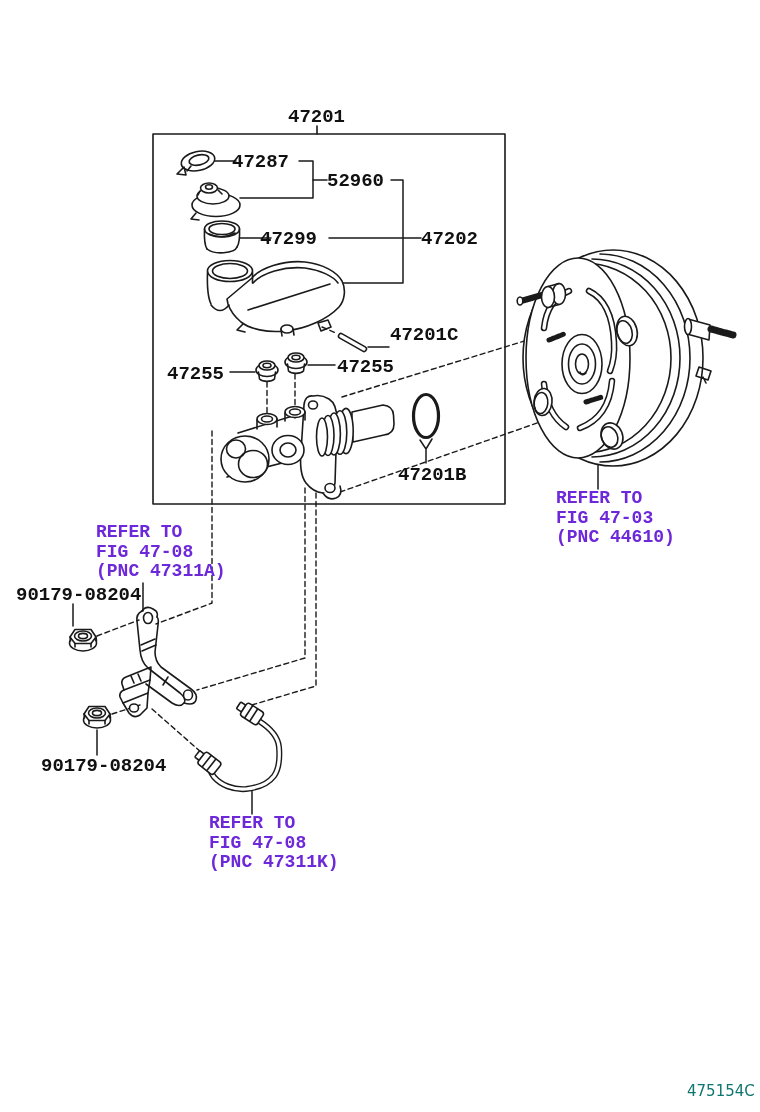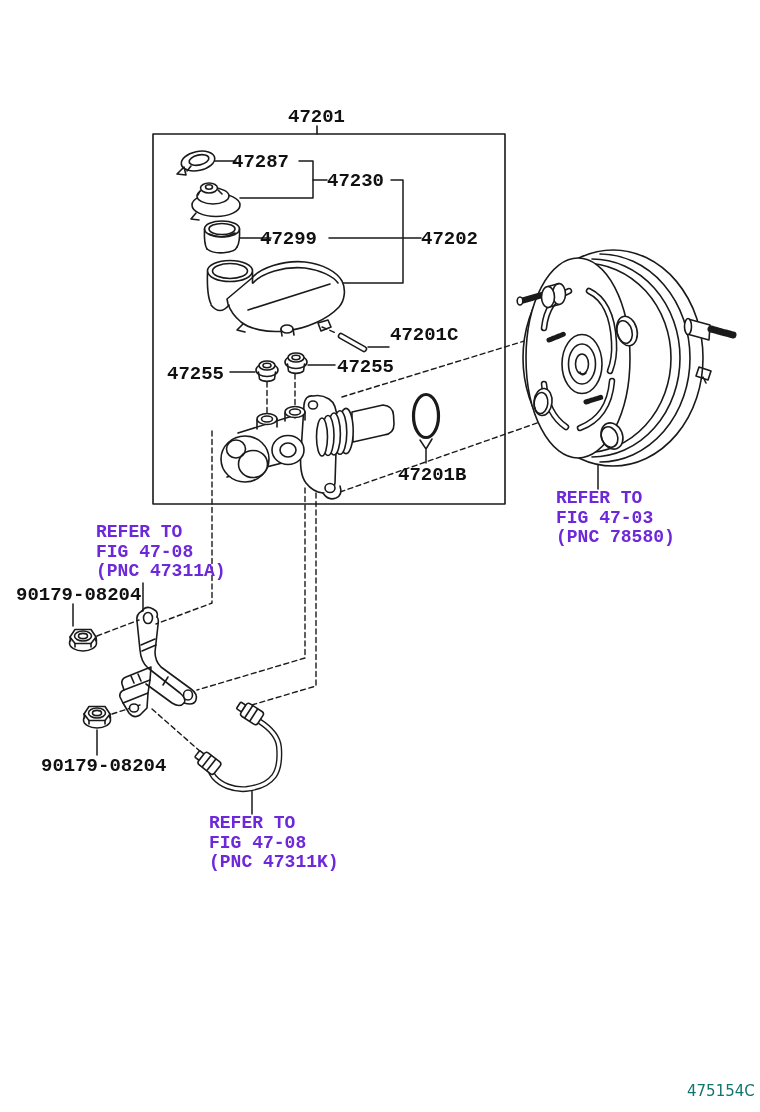--- a/index.html
+++ b/index.html
@@ -224,34 +224,34 @@
     <g transform="rotate(38 209 763)">
       <rect x="194" y="759" width="6" height="8" rx="1" fill="#fff"></rect>
       <rect x="199.5" y="755.5" width="20" height="15" rx="3" fill="#fff"></rect>
       <path d="M206,756 L206,770 M212,756 L212,770"></path>
     </g>
   </g>
 </svg>
 
 <div class="lbl" style="left:288px;top:106px">47201</div>
 <div class="lbl" style="left:232px;top:151px">47287</div>
-<div class="lbl" style="left:327px;top:170px">47230</div>
+<div class="lbl" style="left:327px;top:170px">52960</div>
 <div class="lbl" style="left:260px;top:228px">47299</div>
 <div class="lbl" style="left:421px;top:228px">47202</div>
 <div class="lbl" style="left:390px;top:324px">47201C</div>
 <div class="lbl" style="left:167px;top:363px">47255</div>
 <div class="lbl" style="left:337px;top:356px">47255</div>
 <div class="lbl" style="left:398px;top:464px">47201B</div>
 <div class="lbl" style="left:16px;top:584px">90179-08204</div>
 <div class="lbl" style="left:41px;top:755px">90179-08204</div>
 
 <div class="ref" style="left:556px;top:489px">
   <div>REFER TO</div>
   <div>FIG 47-03</div>
-  <div>(PNC 78580)</div>
+  <div>(PNC 44610)</div>
 </div>
 <div class="ref" style="left:96px;top:523px">
   <div>REFER TO</div>
   <div>FIG 47-08</div>
   <div>(PNC 47311A)</div>
 </div>
 <div class="ref" style="left:209px;top:814px">
   <div>REFER TO</div>
   <div>FIG 47-08</div>
   <div>(PNC 47311K)</div>

